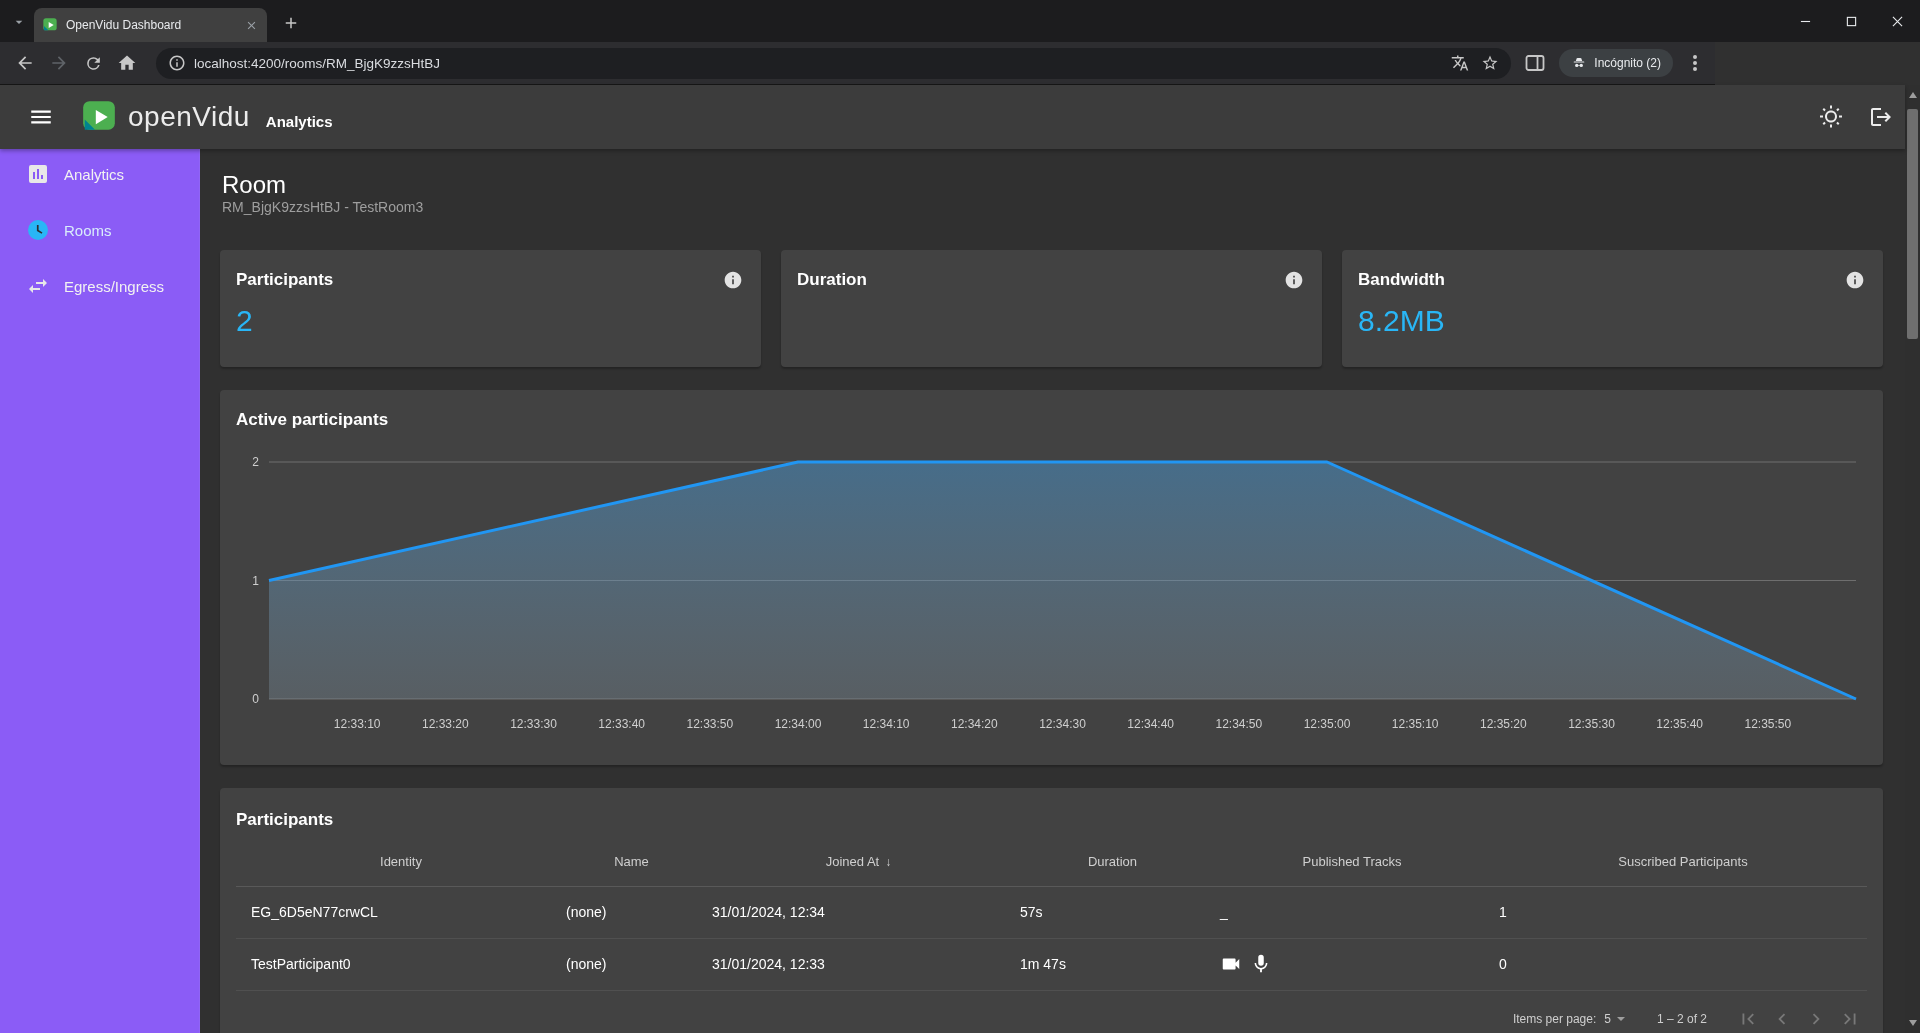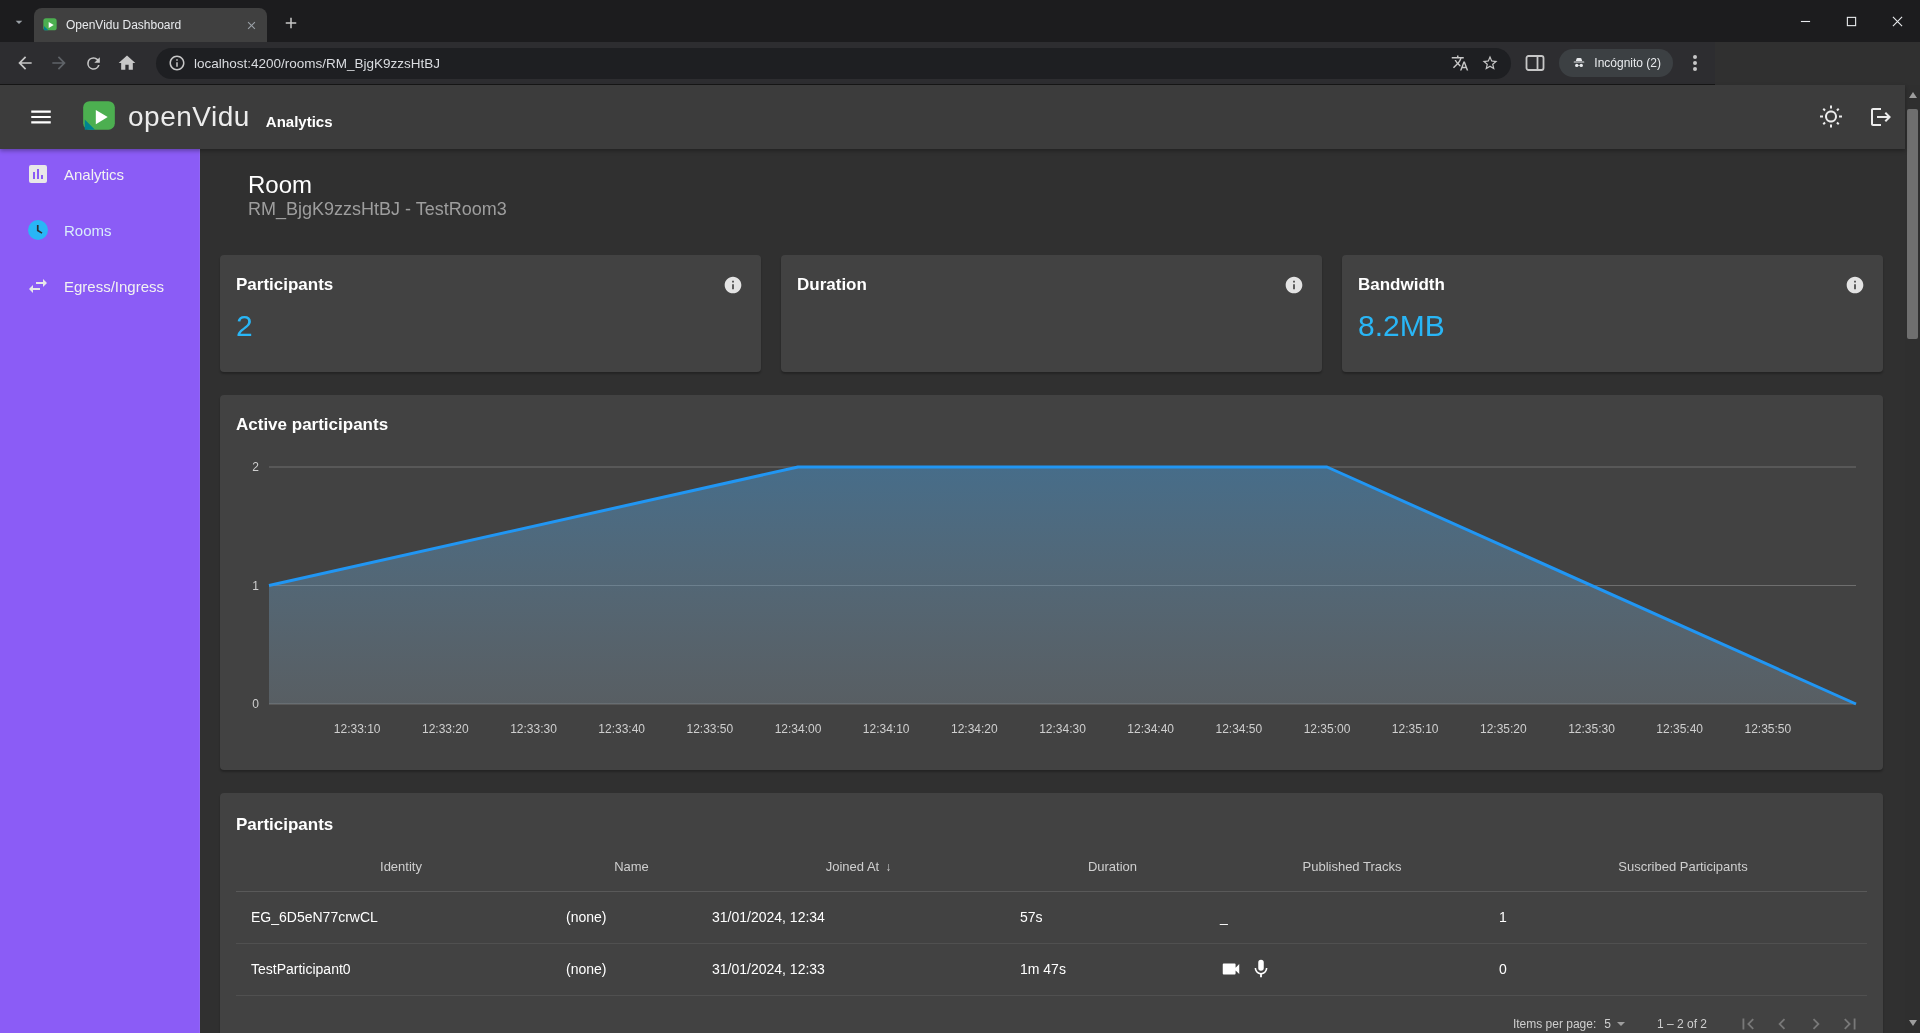--- a/index.html
+++ b/index.html
@@ -55,21 +55,21 @@
   .side-item .lbl { color:#f2f2f2; font-size:15px; }
   .side-item.active .icn { color:#29b6f6; }
   .side-item.active .lbl { color:#d9ecfb; }
   .side-version { position:absolute; bottom:14px; left:0; width:100%; text-align:center;
     color:#fff; font-size:13px; font-weight:600;padding-left:27px; }
 
   .main { position:absolute; top:149px; left:200px; width:1705px; height:884px; background:#303030;
     padding:22px 22px 0 20px; overflow:hidden; }
   .page-title-row { display:flex; align-items:baseline;flex-direction:column; }
   .page-title { color:#fff; font-size:24px; font-weight:500; }
-  .page-subtitle { color:#9e9e9e; font-size:18px; margin-left:28px; }
+  .page-subtitle { color:#9e9e9e; font-size:14px; margin-left:2px; }
 
   .cards-row { display:flex; gap:20px; margin-top:35px; }
   .stat-card { flex:1; height:117px; background:#424242; border-radius:4px; position:relative;
     padding:20px 16px; box-shadow:0 2px 2px rgba(0,0,0,.25); }
   .stat-label { color:#fff; font-size:17px; font-weight:700; }
   .stat-value { color:#29b6f6; font-size:30px; margin-top:14px; }
   .info-icon { position:absolute; top:20px; right:18px; width:20px; height:20px; color:#e3e3e3; }
 
   .chart-card { margin-top:23px; height:375px; background:#424242; border-radius:4px; position:relative;
     box-shadow:0 2px 2px rgba(0,0,0,.25); }

